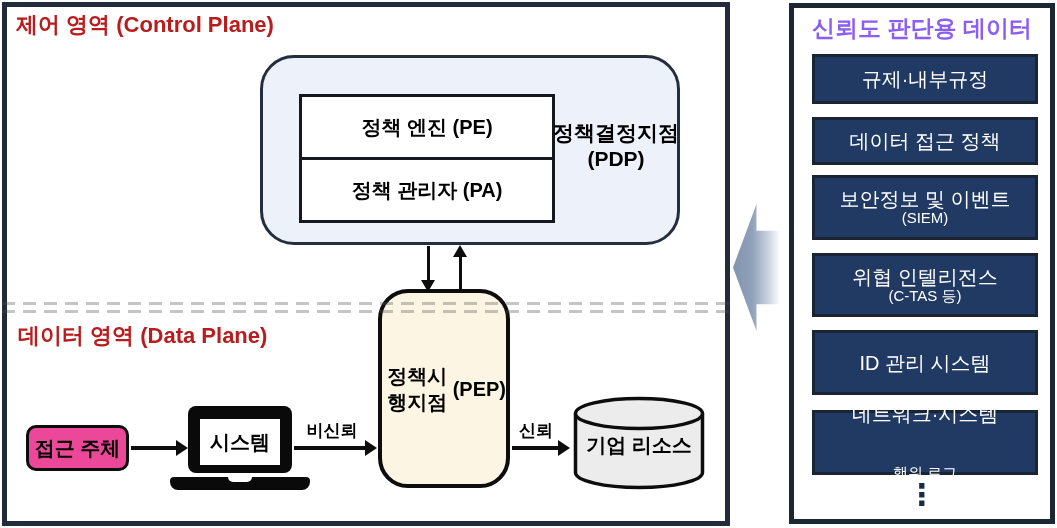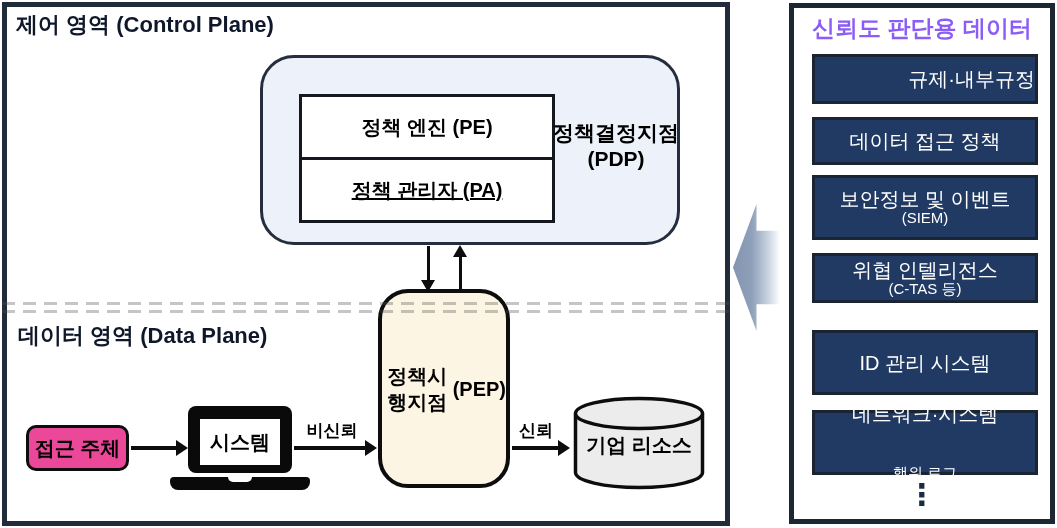--- a/index.html
+++ b/index.html
@@ -5,29 +5,29 @@
   html,body{margin:0;padding:0;background:#fff;}
   .canvas{
     position:relative;width:1057px;height:528px;background:#fff;overflow:hidden;
     font-family:"Liberation Sans","DejaVu Sans",sans-serif;color:#000;
   }
   .abs{position:absolute;box-sizing:border-box;}
   .center{display:flex;align-items:center;justify-content:center;text-align:center;}
 
   
   .left-panel{left:2px;top:2px;width:728px;height:524px;border:5px solid #222b39;background:#fff;}
-  .zone-title{font-size:22px;font-weight:700;color:#0f172a;white-space:nowrap;}
+  .zone-title{font-size:22px;font-weight:700;color:#b91c1c;white-space:nowrap;}
   .cp-title{left:16px;top:10px;}
   .dp-title{left:18px;top:321px;}
 
   
   .pdp{left:260px;top:55px;width:420px;height:190px;border:3px solid #242e3e;border-radius:34px;background:#edf1f9;}
   .inner-box{background:#fff;border:3px solid #15191f;font-size:20px;font-weight:700;}
   .pe-box{left:36px;top:36px;width:256px;height:66px;}
-  .pa-box{left:36px;top:99px;width:256px;height:66px;text-decoration:underline;}
+  .pa-box{left:36px;top:99px;width:256px;height:66px;}
   .pdp-label{left:288px;top:62px;width:130px;font-size:21px;font-weight:700;line-height:1.25;text-align:center;}
 
   
   .vshaft{width:3px;background:#0d0d0d;}
   .head-down{width:0;height:0;border-left:7px solid transparent;border-right:7px solid transparent;border-top:12px solid #0d0d0d;}
   .head-up{width:0;height:0;border-left:7px solid transparent;border-right:7px solid transparent;border-bottom:12px solid #0d0d0d;}
 
   
   .dash-line{left:2px;width:730px;height:3px;z-index:6;
     background:repeating-linear-gradient(90deg,rgba(80,80,80,.33) 0 13px,transparent 13px 21px);}
@@ -52,22 +52,22 @@
   .big-arrow{left:733px;top:204px;width:47px;height:127px;
     clip-path:polygon(0 50%,50% 0,50% 21%,100% 21%,100% 79%,50% 79%,50% 100%);
     background:linear-gradient(90deg,#8394b0 0%,#8fa0b9 40%,#c9d3e0 75%,#ffffff 100%);}
 
   
   .right-panel{left:789px;top:3px;width:266px;height:521px;border:5px solid #1d2633;background:#fff;}
   .tp-title{left:0;top:5px;width:100%;text-align:center;font-size:23px;font-weight:700;color:#8b5cf6;}
   .trust-item{left:18px;width:226px;background:#213a63;border:3px solid #1b2433;color:#fff;flex-direction:column;line-height:1.1;}
   .trust-item .l1{font-size:20px;}
   .trust-item .l2{font-size:15px;}
-  .t1{top:46px;height:50px;align-items:flex-end;} .t2{top:109px;height:48px;}
-  .t3{top:167px;height:65px;} .t4{top:245px;height:50px;}
+  .t1{top:46px;height:50px;} .t2{top:109px;height:48px;}
+  .t3{top:167px;height:65px;} .t4{top:245px;height:64px;}
   .t5{top:322px;height:65px;} .t6{top:402px;height:65px;gap:40px;}
   .v-ellipsis{left:0;top:472px;width:100%;text-align:center;font-size:30px;font-weight:700;color:#1a2b45;line-height:1;}
 </style>
 </head>
 <body>
 
 <div class="canvas">
 
   <div class="abs left-panel"></div>
 

